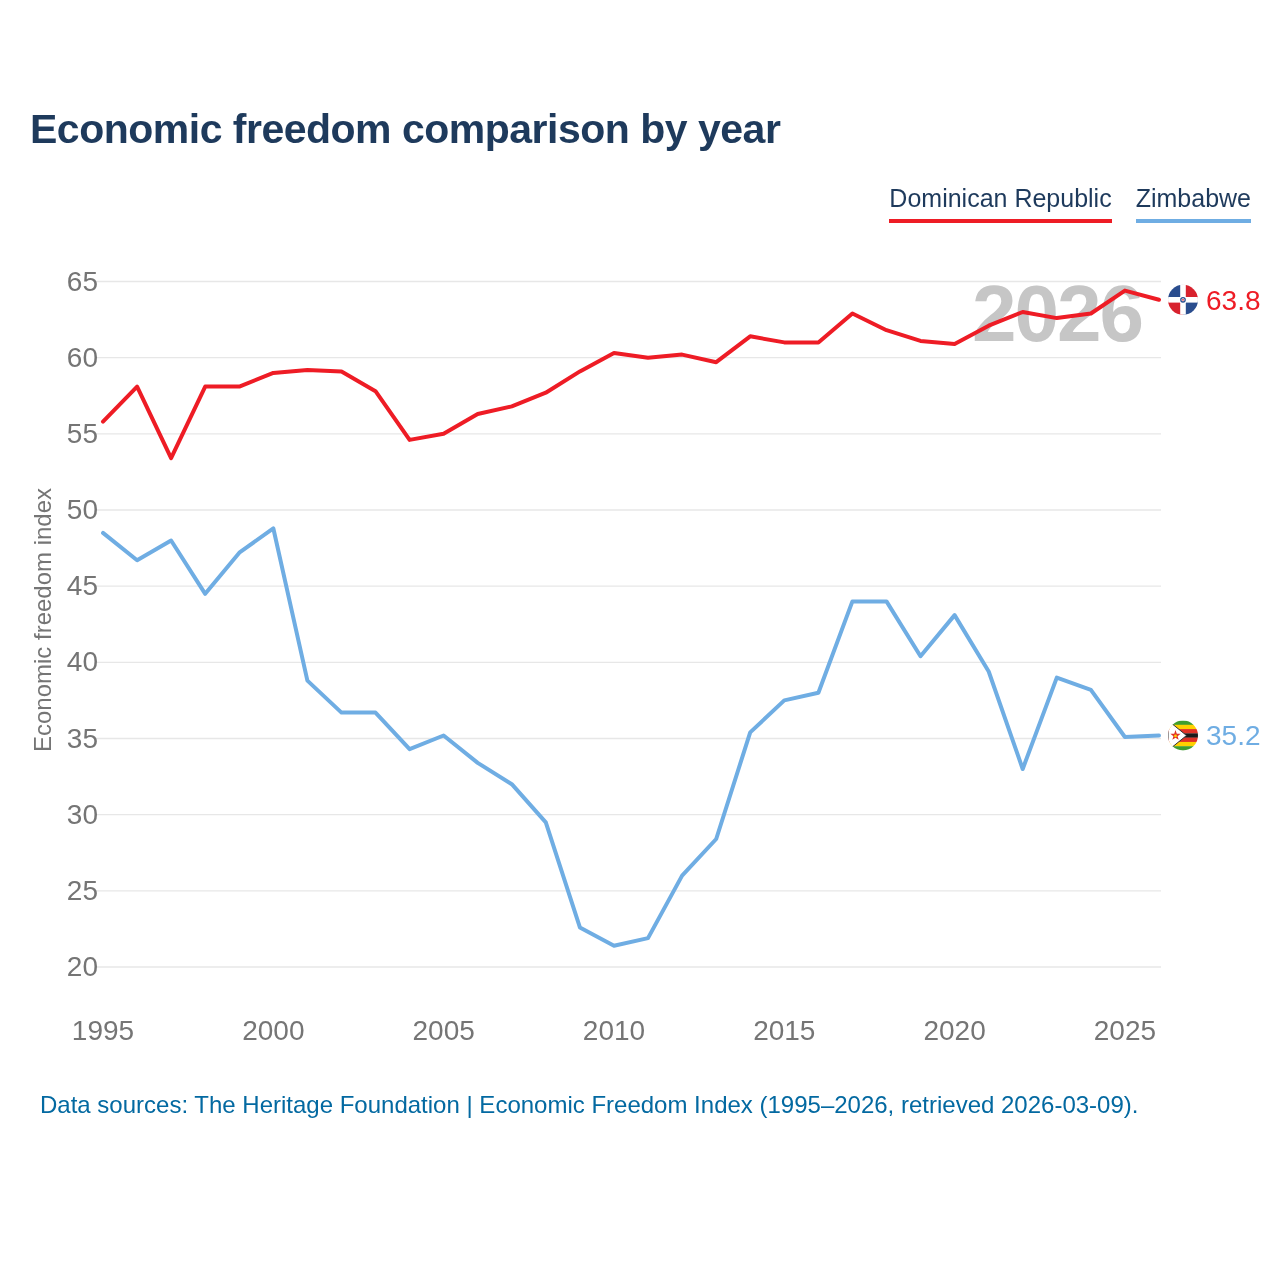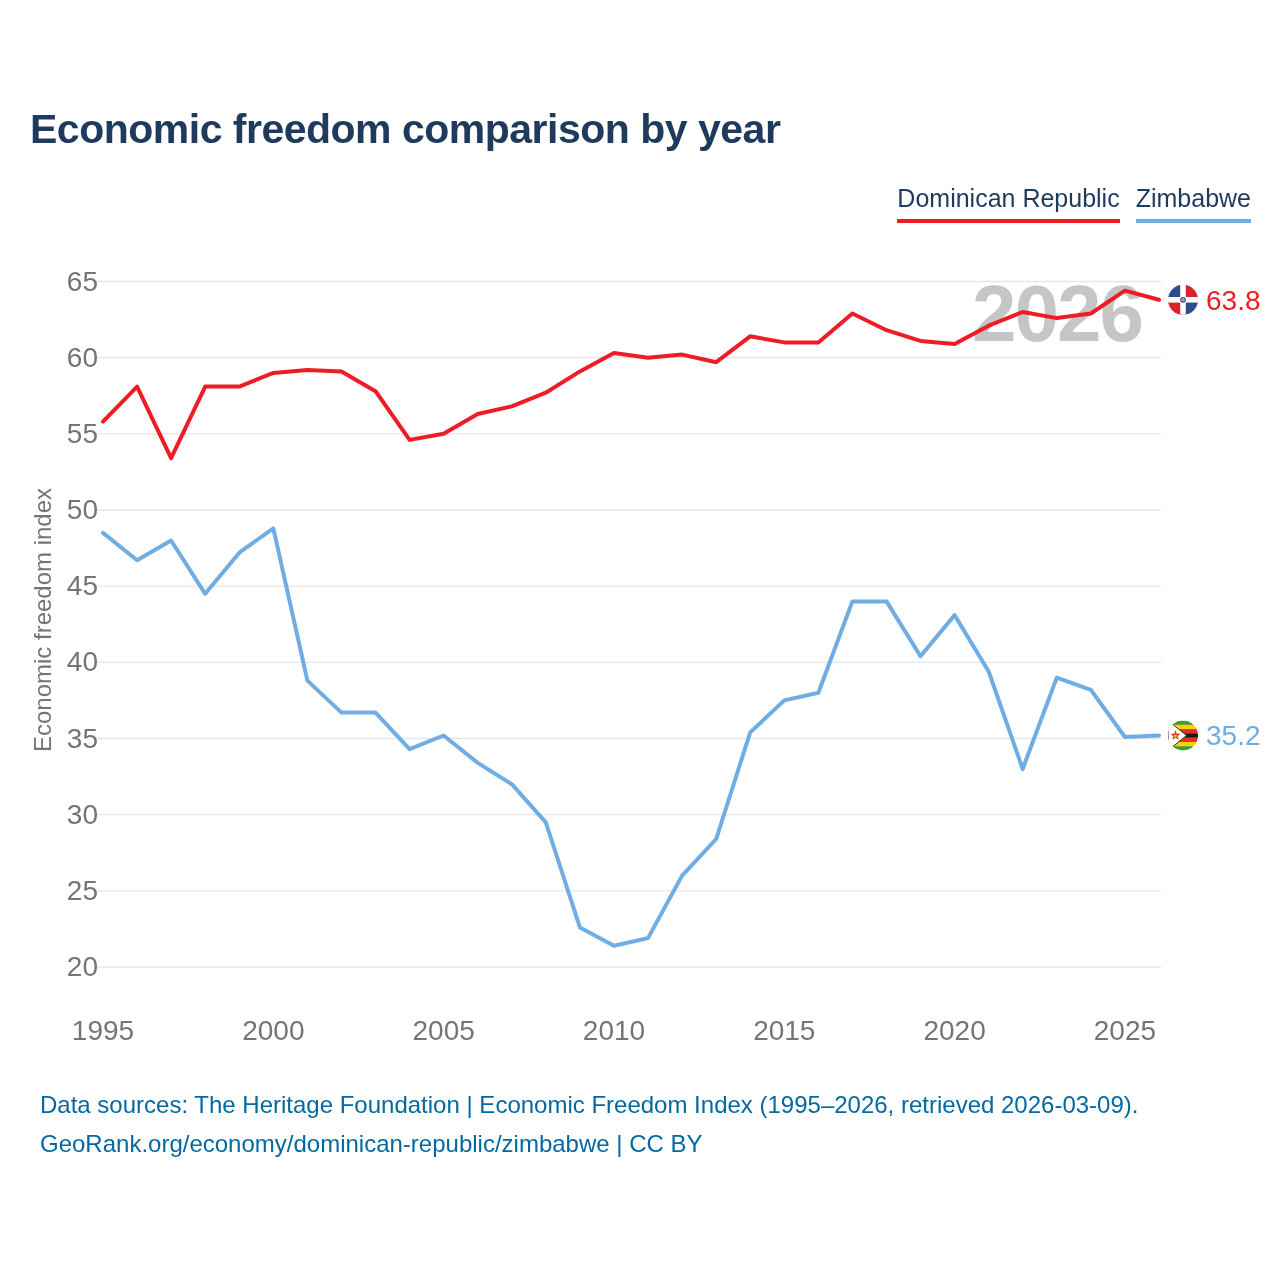--- a/index.html
+++ b/index.html
@@ -7,21 +7,21 @@
     width:1280px;height:1280px;position:relative;background:#ffffff;
     font-family:"Liberation Sans","DejaVu Sans",sans-serif;overflow:hidden;
   }
   .title{
     position:absolute;left:30px;top:106px;
     font-size:41px;font-weight:700;color:#1e3a5c;letter-spacing:-0.5px;
     line-height:1.15;white-space:nowrap;text-align:right;
   }
   .legend{
     position:absolute;top:184px;right:29px;
-    display:flex;gap:16px;align-items:flex-end;
+    display:flex;gap:24px;align-items:flex-end;
   }
   .legend-item{
     font-size:25px;color:#1e3a5c;
     padding-bottom:6px;border-bottom:4px solid #999;
     white-space:nowrap;cursor:pointer;
   }
   .watermark{
     position:absolute;right:138px;top:274px;
     font-size:80px;font-weight:700;color:#c6c6c6;
     letter-spacing:-2px;line-height:1;z-index:0;
@@ -123,14 +123,13 @@
 
 <div class="legend">
   <span class="legend-item" style="border-bottom-color: rgb(238, 28, 37);">Dominican Republic</span>
   <span class="legend-item" style="border-bottom-color: rgb(111, 173, 227); text-align: center;">Zimbabwe</span>
 </div>
 
 <div class="ylabel">Economic freedom index</div>
 
 <div class="footer">
   <div>Data sources: The Heritage Foundation | Economic Freedom Index (1995–2026, retrieved 2026-03-09).</div>
-  <div>GeoRank.org/economy/dominican-republic/zimbabwe | CC BY</div>
 </div>
 
 </body></html>

